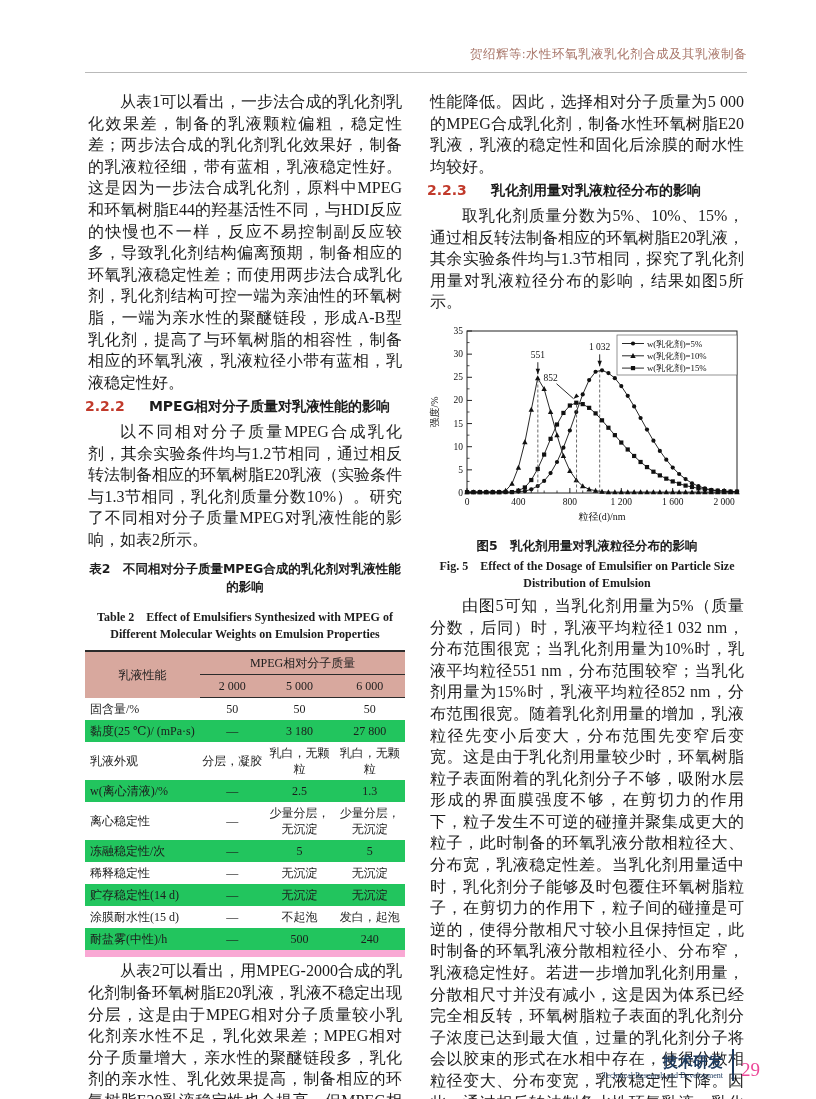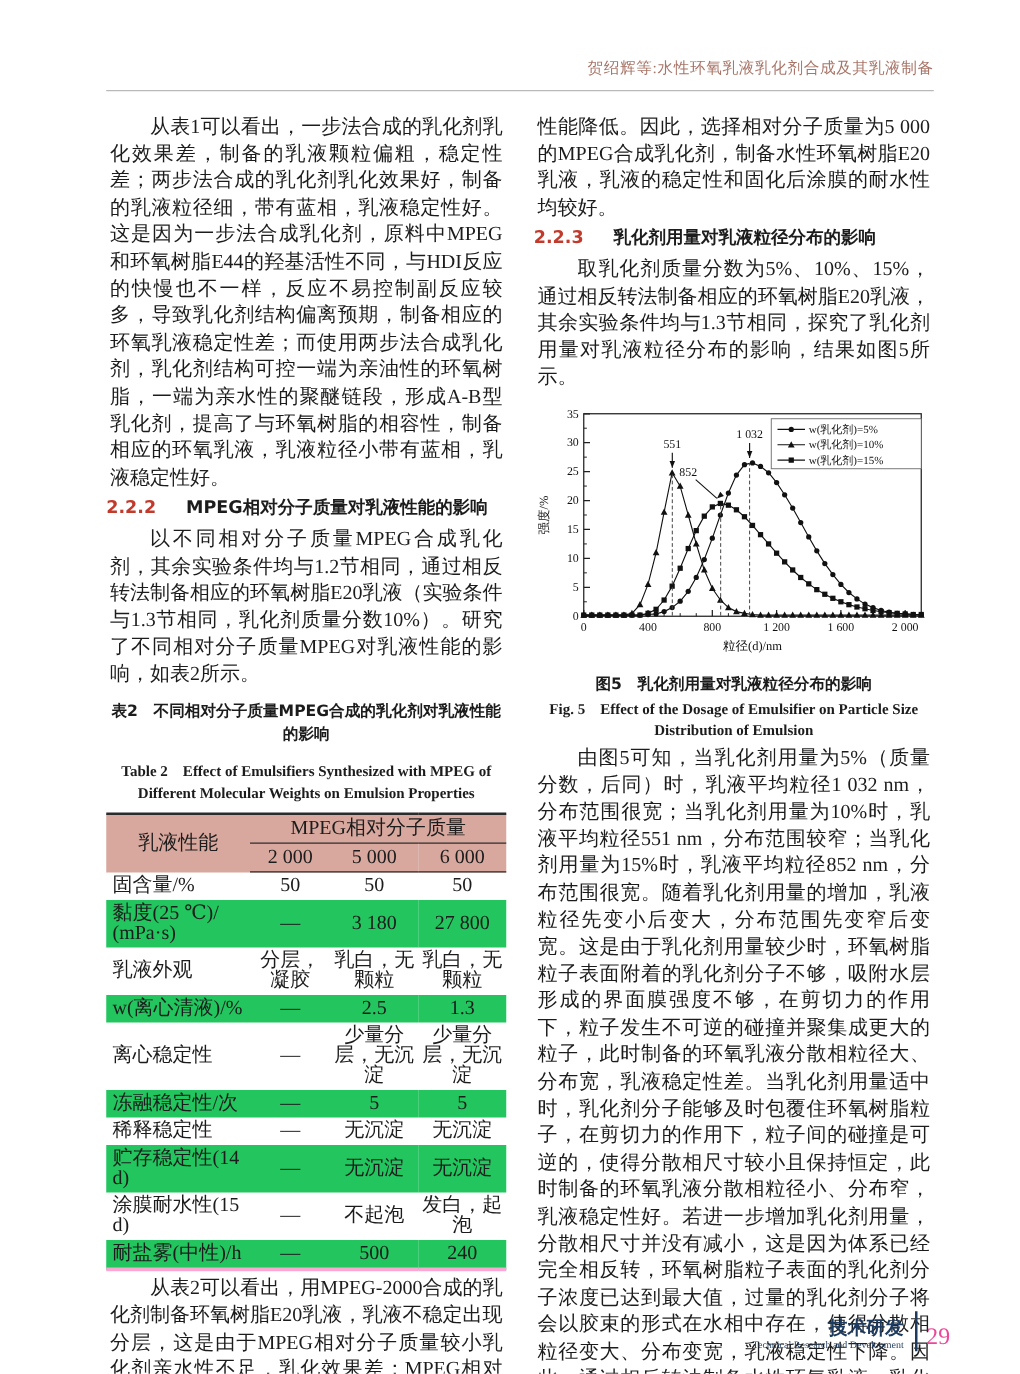--- a/index.html
+++ b/index.html
@@ -9,22 +9,22 @@
   .columns{position:absolute;top:88px;left:85px;width:662px;display:flex;gap:22px;}
   .col{width:320px;}
   p.para{margin:3px;font-size:16px;line-height:21.6px;text-align:justify;}
   p.indent{text-indent:2em;}
   h3.sec{margin:1px 0;font-size:14px;line-height:21.6px;font-weight:bold;
     font-family:"DejaVu Sans","Liberation Sans",sans-serif;}
   h3.sec .secnum{color:#c13a2b;margin-right:24px;font-weight:bold;}
   .tbl-cap-zh{margin-top:10px;font-size:12.5px;font-weight:bold;text-align:center;line-height:18px;
     font-family:"DejaVu Sans","Liberation Sans",sans-serif;}
   .tbl-cap-en{margin-top:13px;font-size:12px;font-weight:bold;text-align:center;line-height:17px;}
-  table.t2{width:100%;border-collapse:collapse;margin-top:7px;font-size:16px;
-    border-top:2px solid #2b2b2b;border-bottom:3px solid #f9a8d4;}
+  table.t2{width:100%;border-collapse:collapse;margin-top:7px;font-size:12px;
+    border-top:2px solid #2b2b2b;border-bottom:7px solid #f9a8d4;}
   table.t2 td,table.t2 th{font-weight:normal;padding:3px 2px;text-align:center;line-height:16px;vertical-align:middle;}
   table.t2 .lbl{text-align:left;padding-left:5px;}
   table.t2 .pink{background:#22c55e;}
   table.t2 thead th{background:#d8a89e;}
   table.t2 thead tr.sub th{border-bottom:1px solid #2b2b2b;}
   table.t2 th.span-head{border-bottom:1px solid #2b2b2b;}
   .c1{width:36%;} .c2{width:20%;} .c3{width:22%;} .c4{width:22%;}
   figure.chart{margin:8px 0 0 0;text-align:center;}
   .fig-cap-zh{margin-top:6px;font-size:12.5px;font-weight:bold;text-align:center;line-height:18px;
     font-family:"DejaVu Sans","Liberation Sans",sans-serif;}

